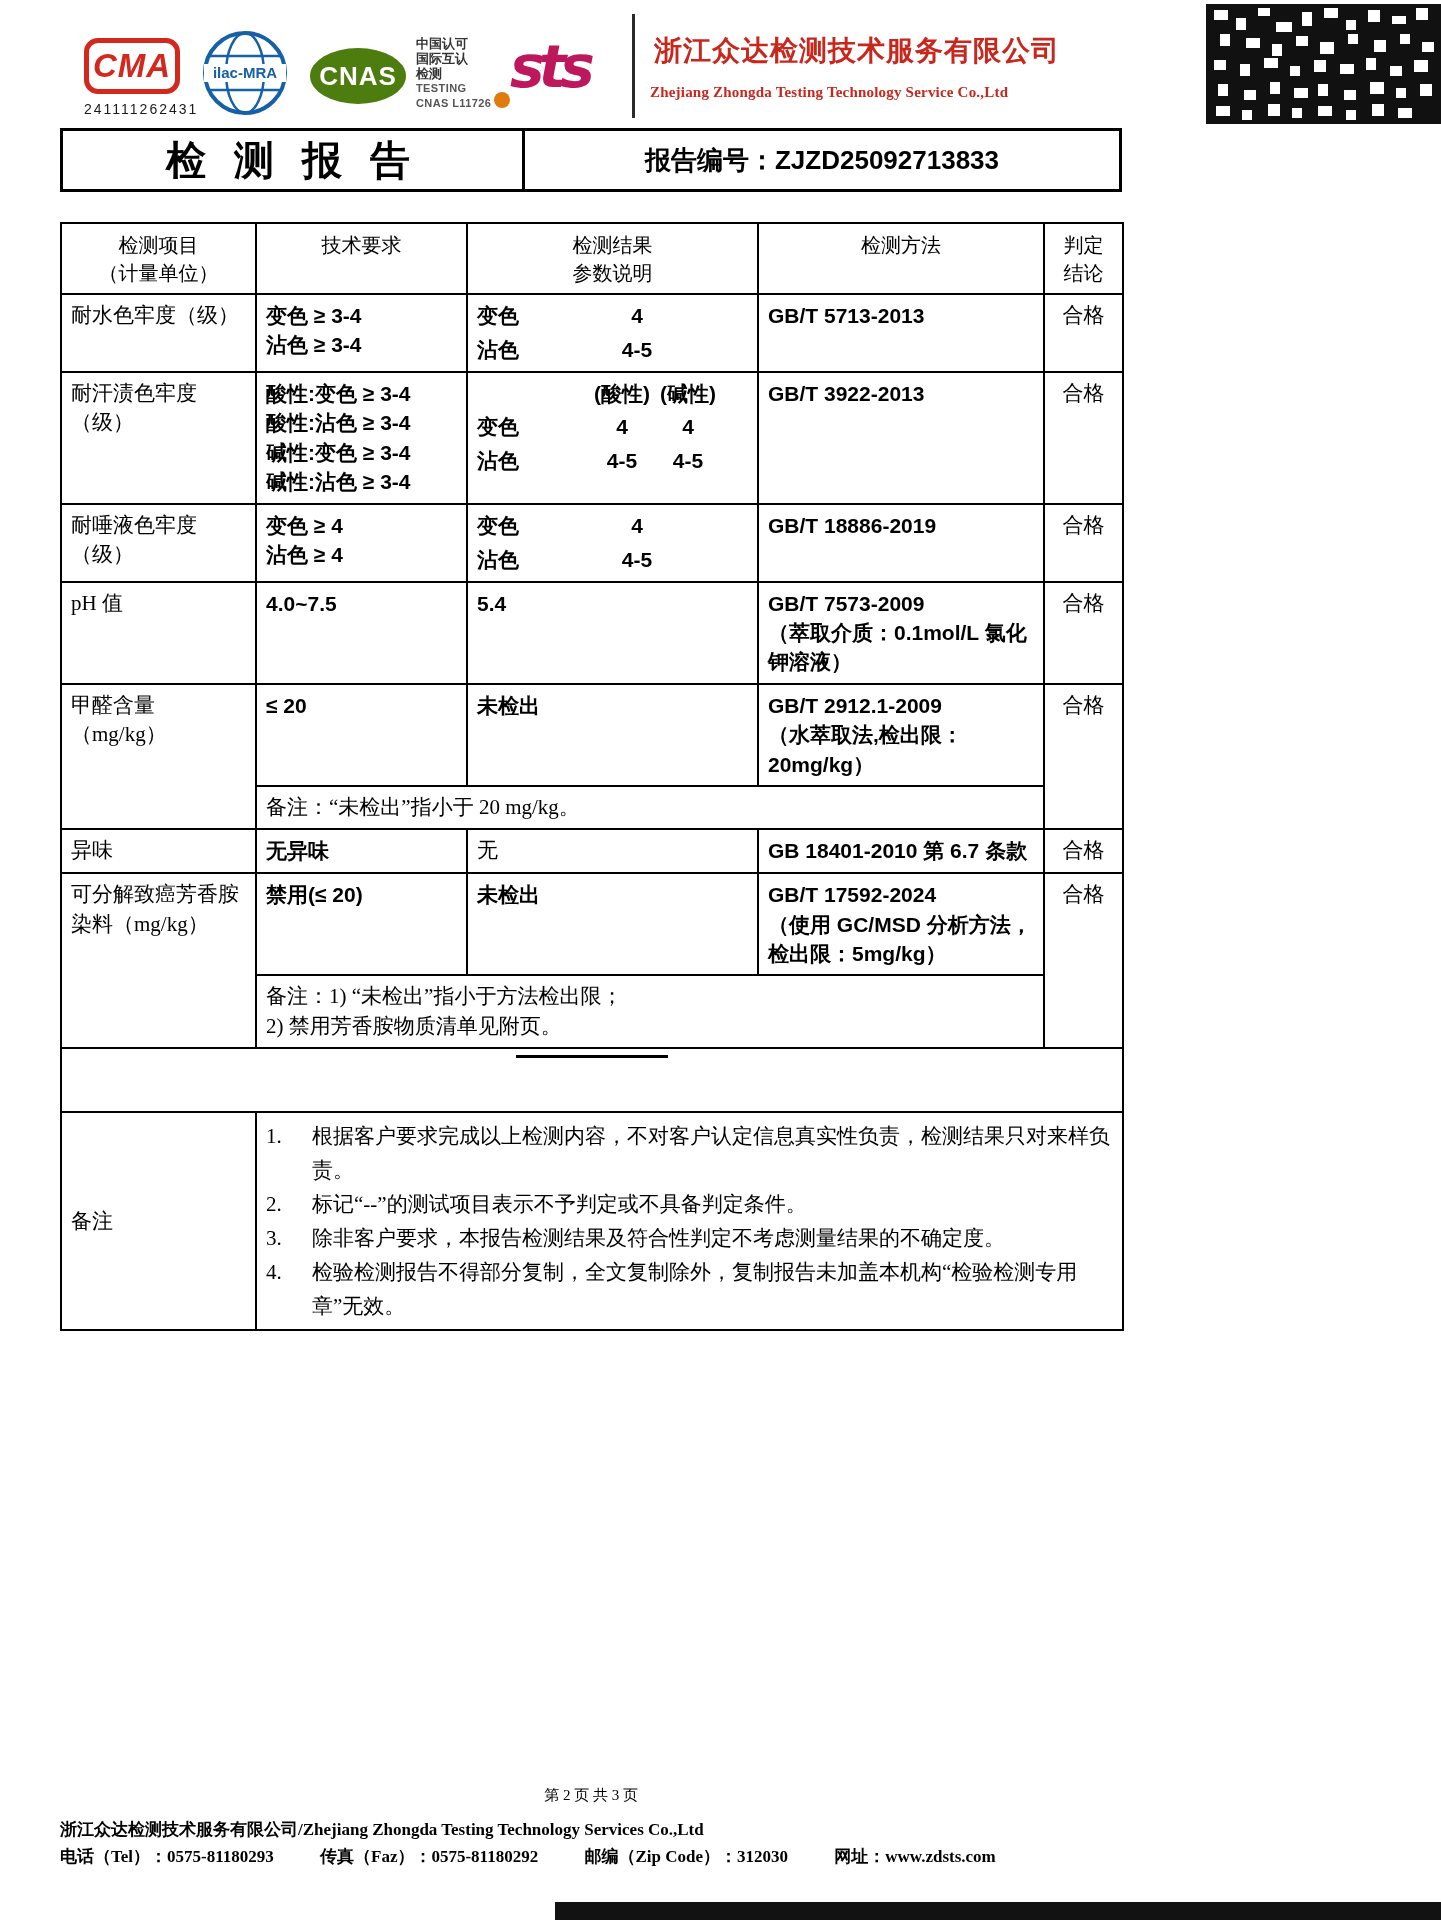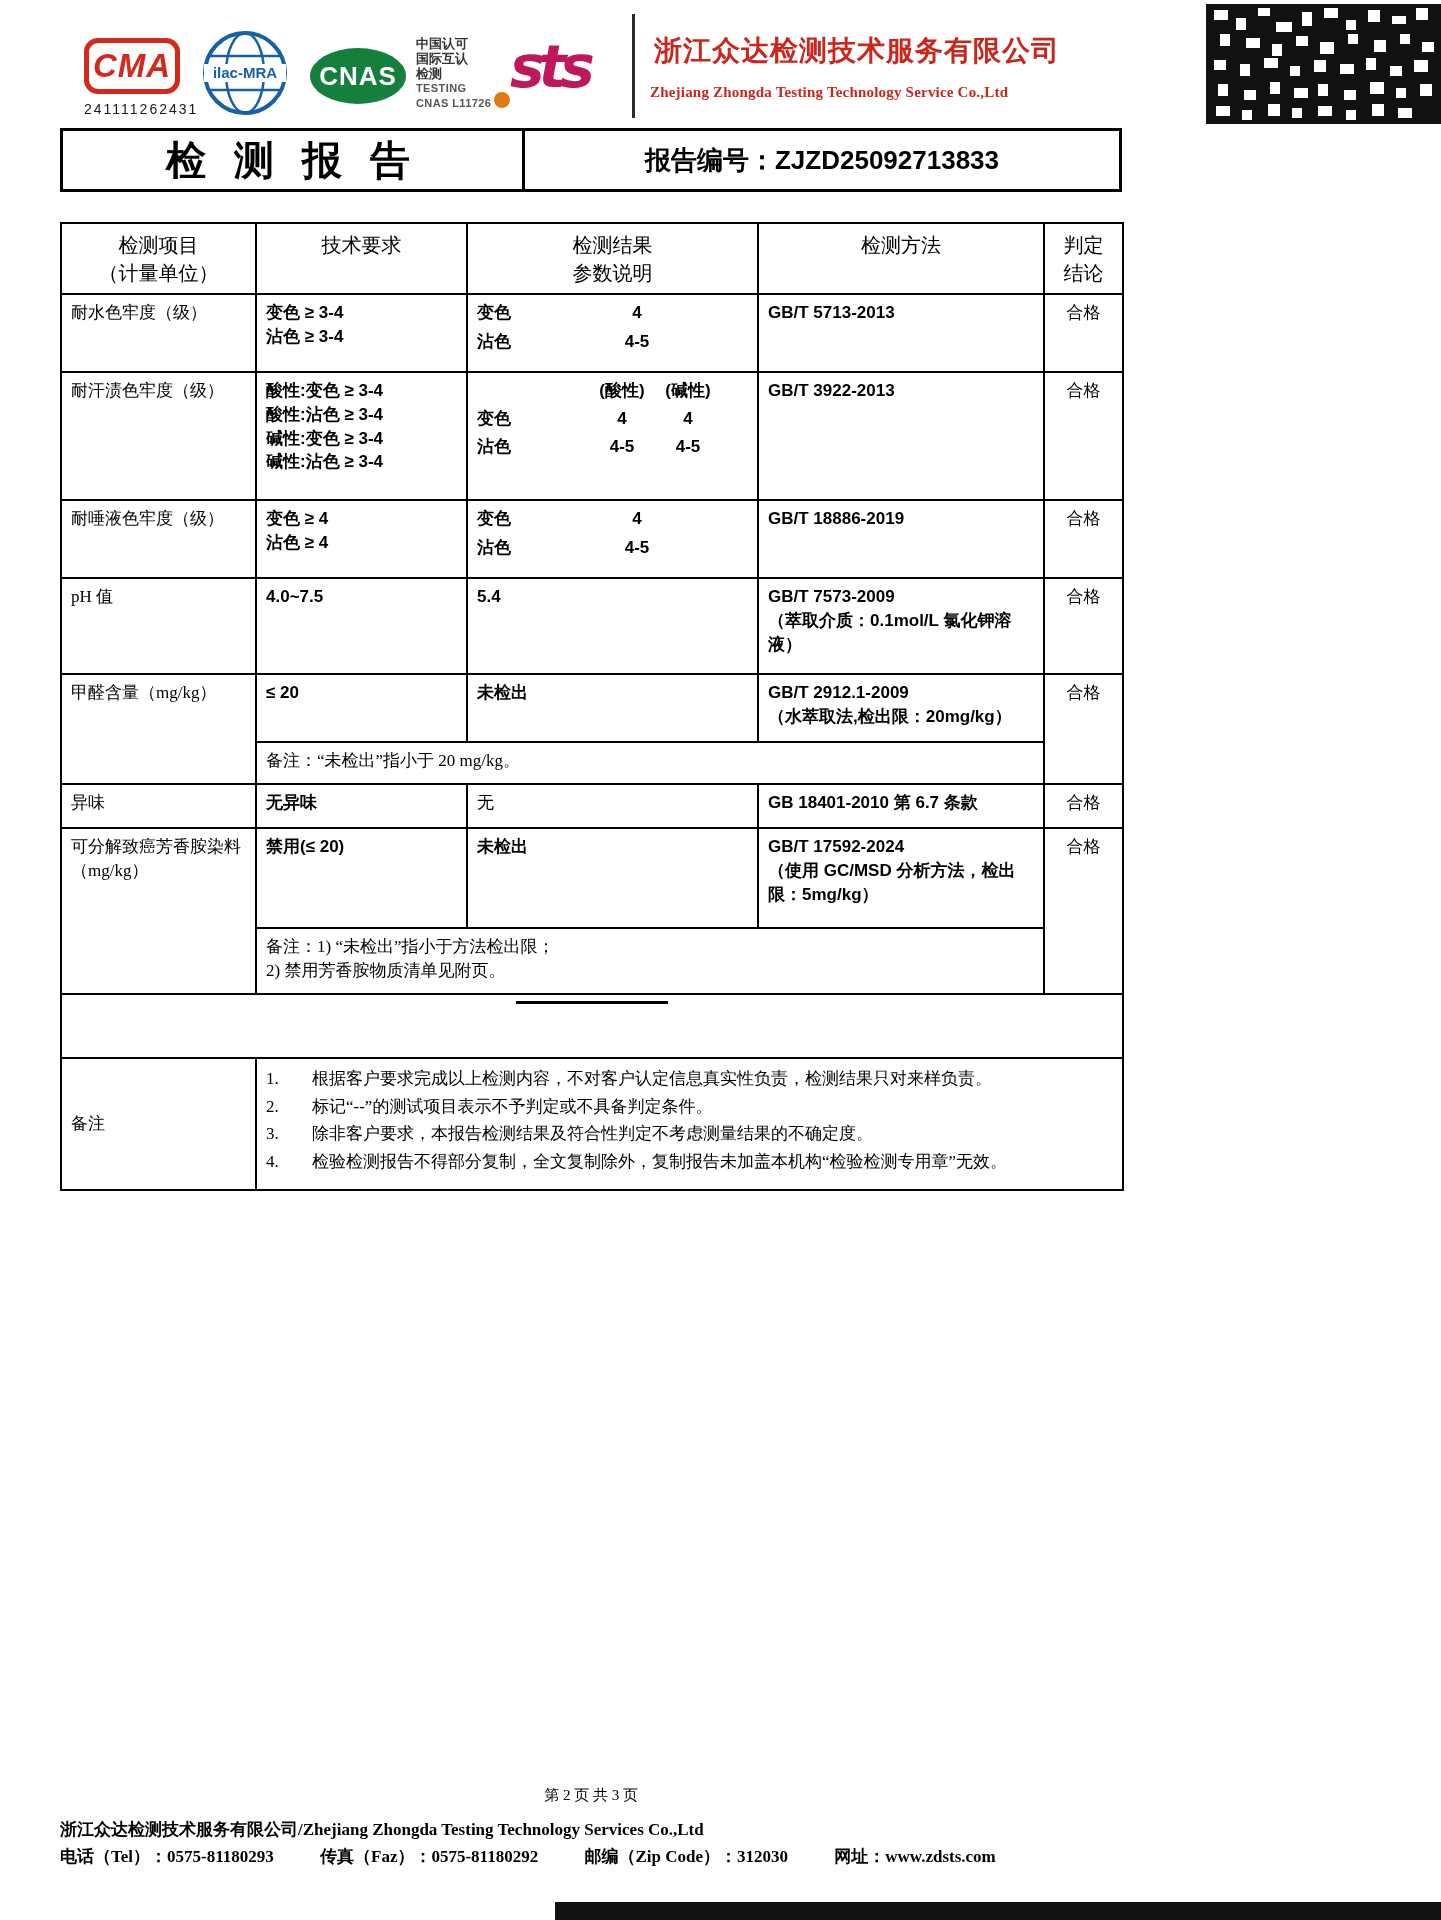--- a/index.html
+++ b/index.html
@@ -13,21 +13,21 @@
   
   .cma { position:absolute; left:84px; top:38px; text-align:center; }
   .cma-box { width:96px; height:56px; border:5px solid #d3281e; border-radius:14px;
              display:flex; align-items:center; justify-content:center; }
   .cma-box span { color:#d3281e; font-style:italic; font-weight:bold; font-size:33px;
                   font-family:"Liberation Sans",sans-serif; letter-spacing:1px; }
   .cma-num { margin-top:7px; font-size:14px; font-family:"Liberation Sans",sans-serif;
              letter-spacing:2px; color:#1a1a1a; }
   .ilac-svg { position:absolute; left:202px; top:30px; }
   .cnas-ellipse { position:absolute; left:310px; top:48px; width:96px; height:56px;
-                  background:#15803d; border-radius:50%; display:flex; align-items:center; justify-content:center; }
+                  background:#4d7c0f; border-radius:50%; display:flex; align-items:center; justify-content:center; }
   .cnas-ellipse span { color:#fff; font-weight:bold; font-size:26px;
                        font-family:"Liberation Sans",sans-serif; letter-spacing:1px; }
   .cnas-side { position:absolute; left:416px; top:36px; font-weight:bold; font-size:13px;
                font-family:"Liberation Sans",sans-serif; color:#333; line-height:15px; }
   .cnas-side .en { font-size:11px; color:#555; letter-spacing:0.4px; }
   .sts { position:absolute; left:494px; top:8px; height:118px;
          font-style:italic; font-weight:bold; font-size:58px; letter-spacing:-6px;
          font-family:"DejaVu Sans",sans-serif; color:#be185d; line-height:118px; padding-left:16px; }
   .sts-dot { position:absolute; left:0px; bottom:18px; width:16px; height:16px;
              background:#e07b10; border-radius:50%; }
@@ -41,21 +41,21 @@
   
   .title-bar { position:absolute; left:60px; top:128px; width:1062px; height:64px;
                border:3px solid #000; display:flex; }
   .title-left { width:462px; border-right:3px solid #000; display:flex; align-items:center;
                 justify-content:center; font-size:40px; font-weight:bold; letter-spacing:9px; }
   .title-right { flex:1; display:flex; align-items:center; justify-content:center;
                  font-size:26px; font-weight:bold; font-family:"Liberation Sans",sans-serif; }
 
   
   .tbl { position:absolute; left:60px; top:222px; width:1062px; border-collapse:collapse; table-layout:fixed; }
-  .tbl td { border:2px solid #000; padding:6px 9px; vertical-align:top; font-size:17px; line-height:1.4; }
+  .tbl td { border:2px solid #000; padding:6px 9px; vertical-align:top; font-size:21px; line-height:1.4; }
   .tbl td.mid { vertical-align:middle; }
   .head-row td { text-align:center; font-size:20px; padding-top:7px; }
 
   .res-grid  { display:grid; grid-template-columns:118px 84px; row-gap:5px; }
   .res-grid .rv { text-align:center; }
   .sweat-grid { display:grid; grid-template-columns:112px 66px 66px; row-gap:4px; }
   .sweat-grid .rv { text-align:center; }
 
   .divider-cell { height:64px; vertical-align:middle; }
   .center-line { width:152px; border-top:3px solid #000; margin:0 auto; }

